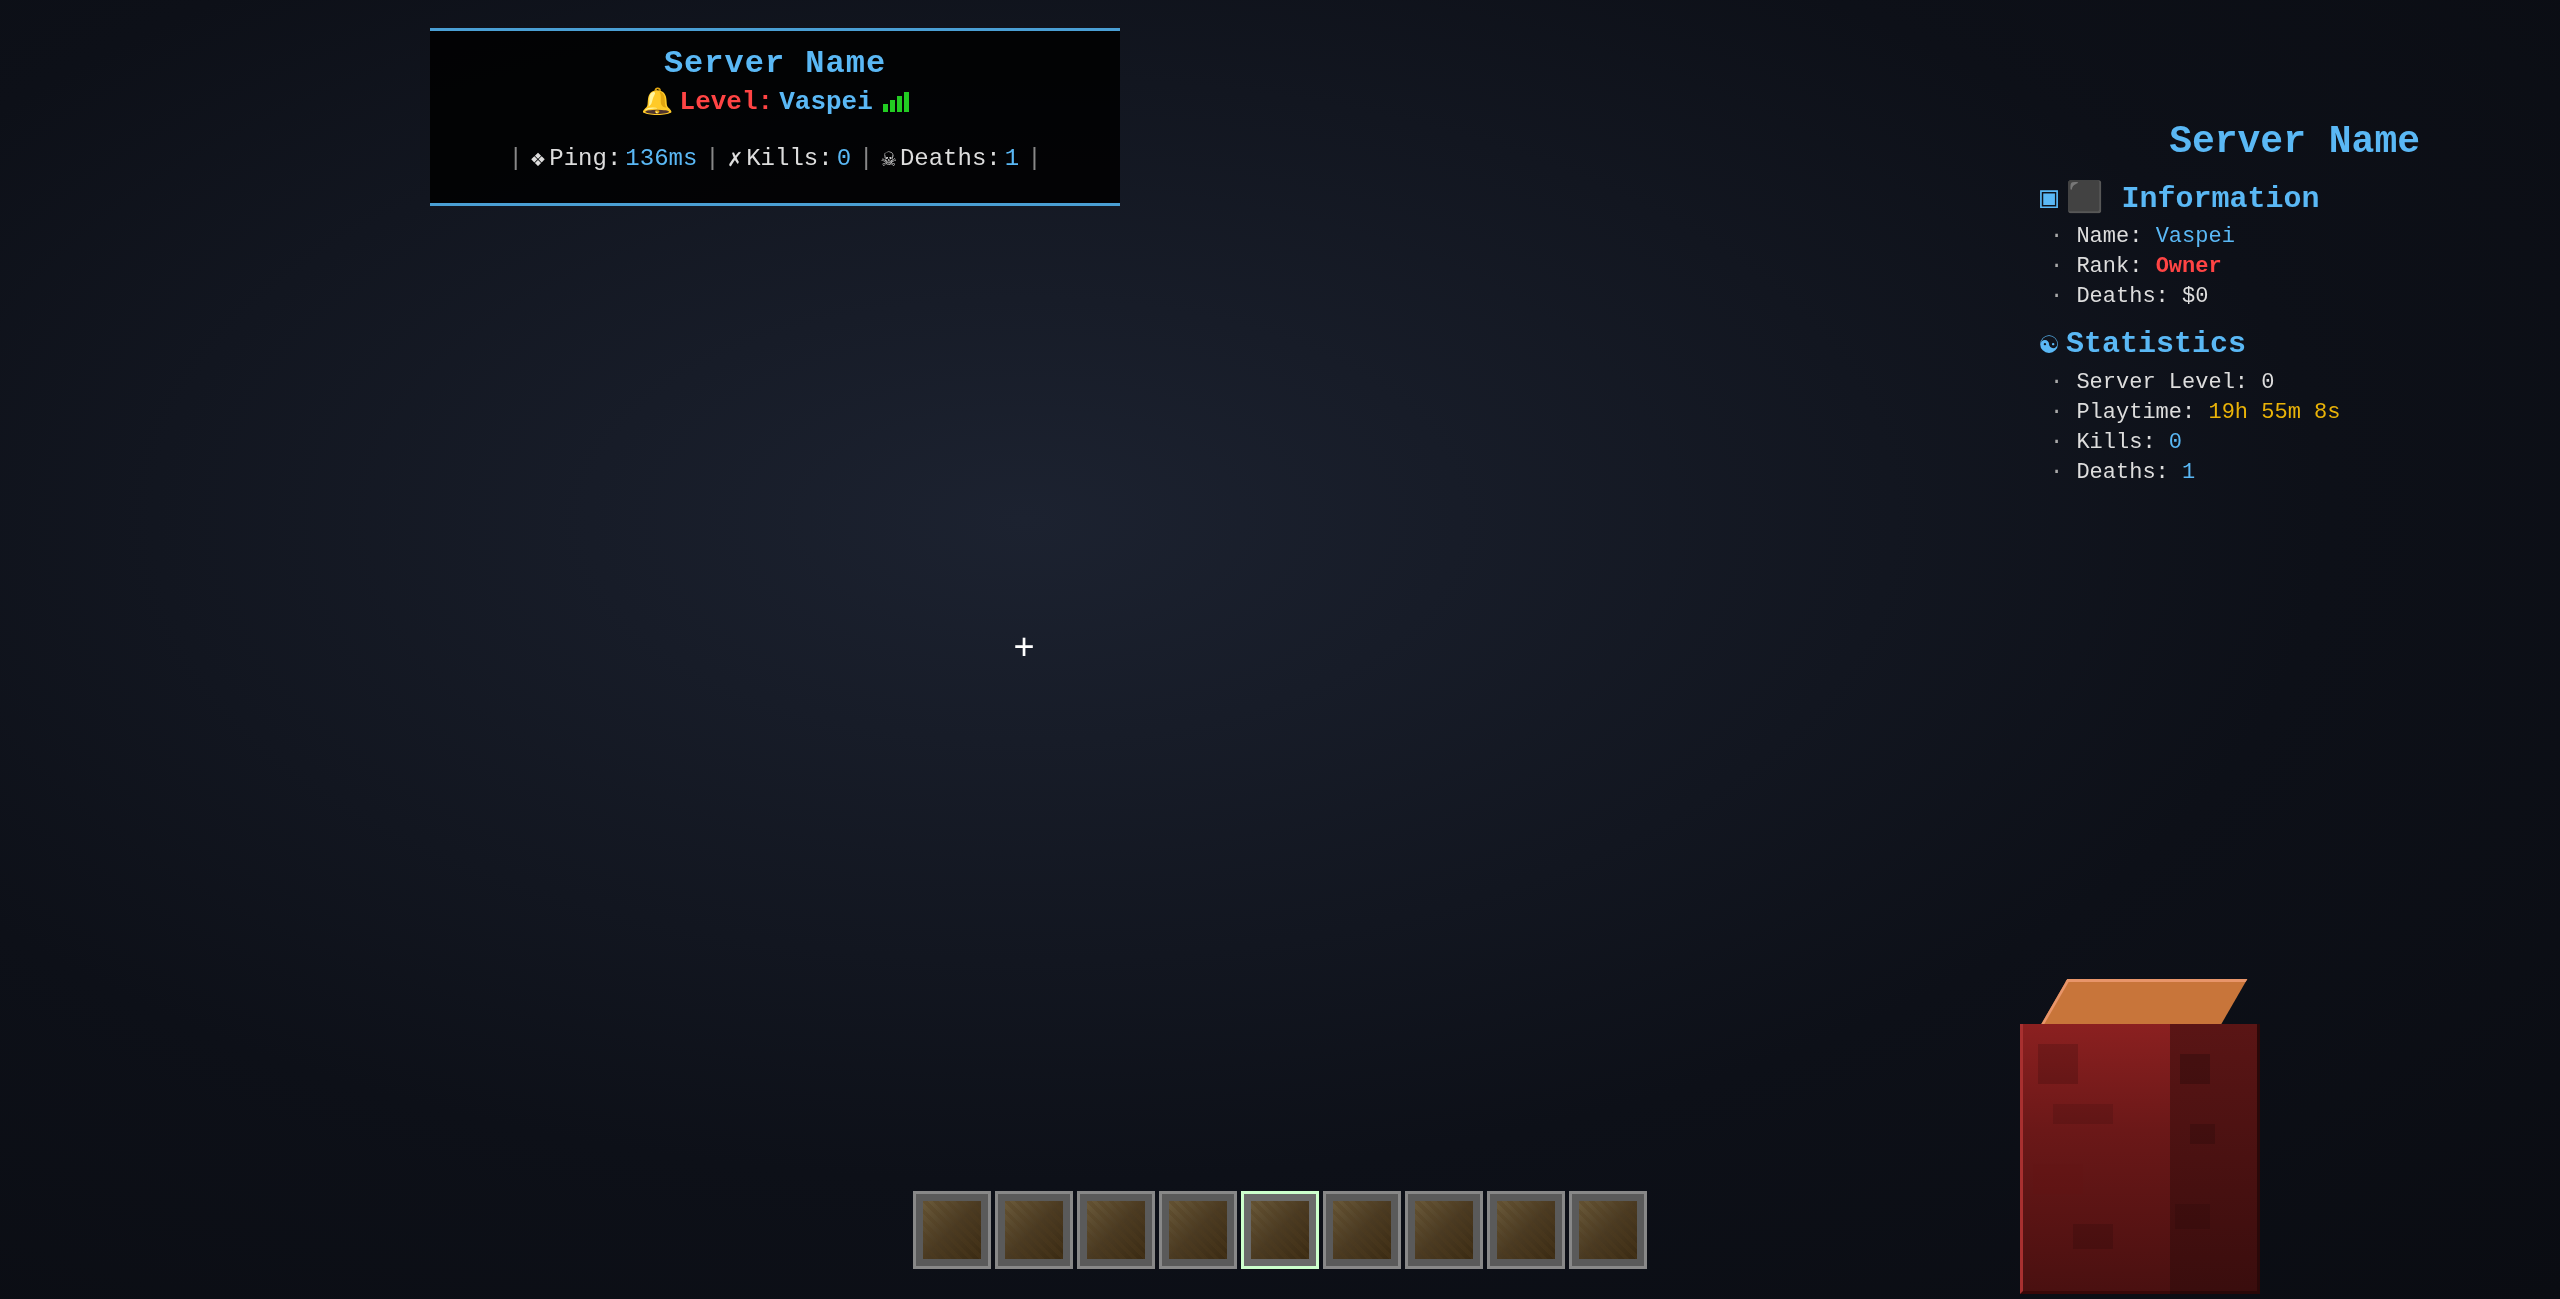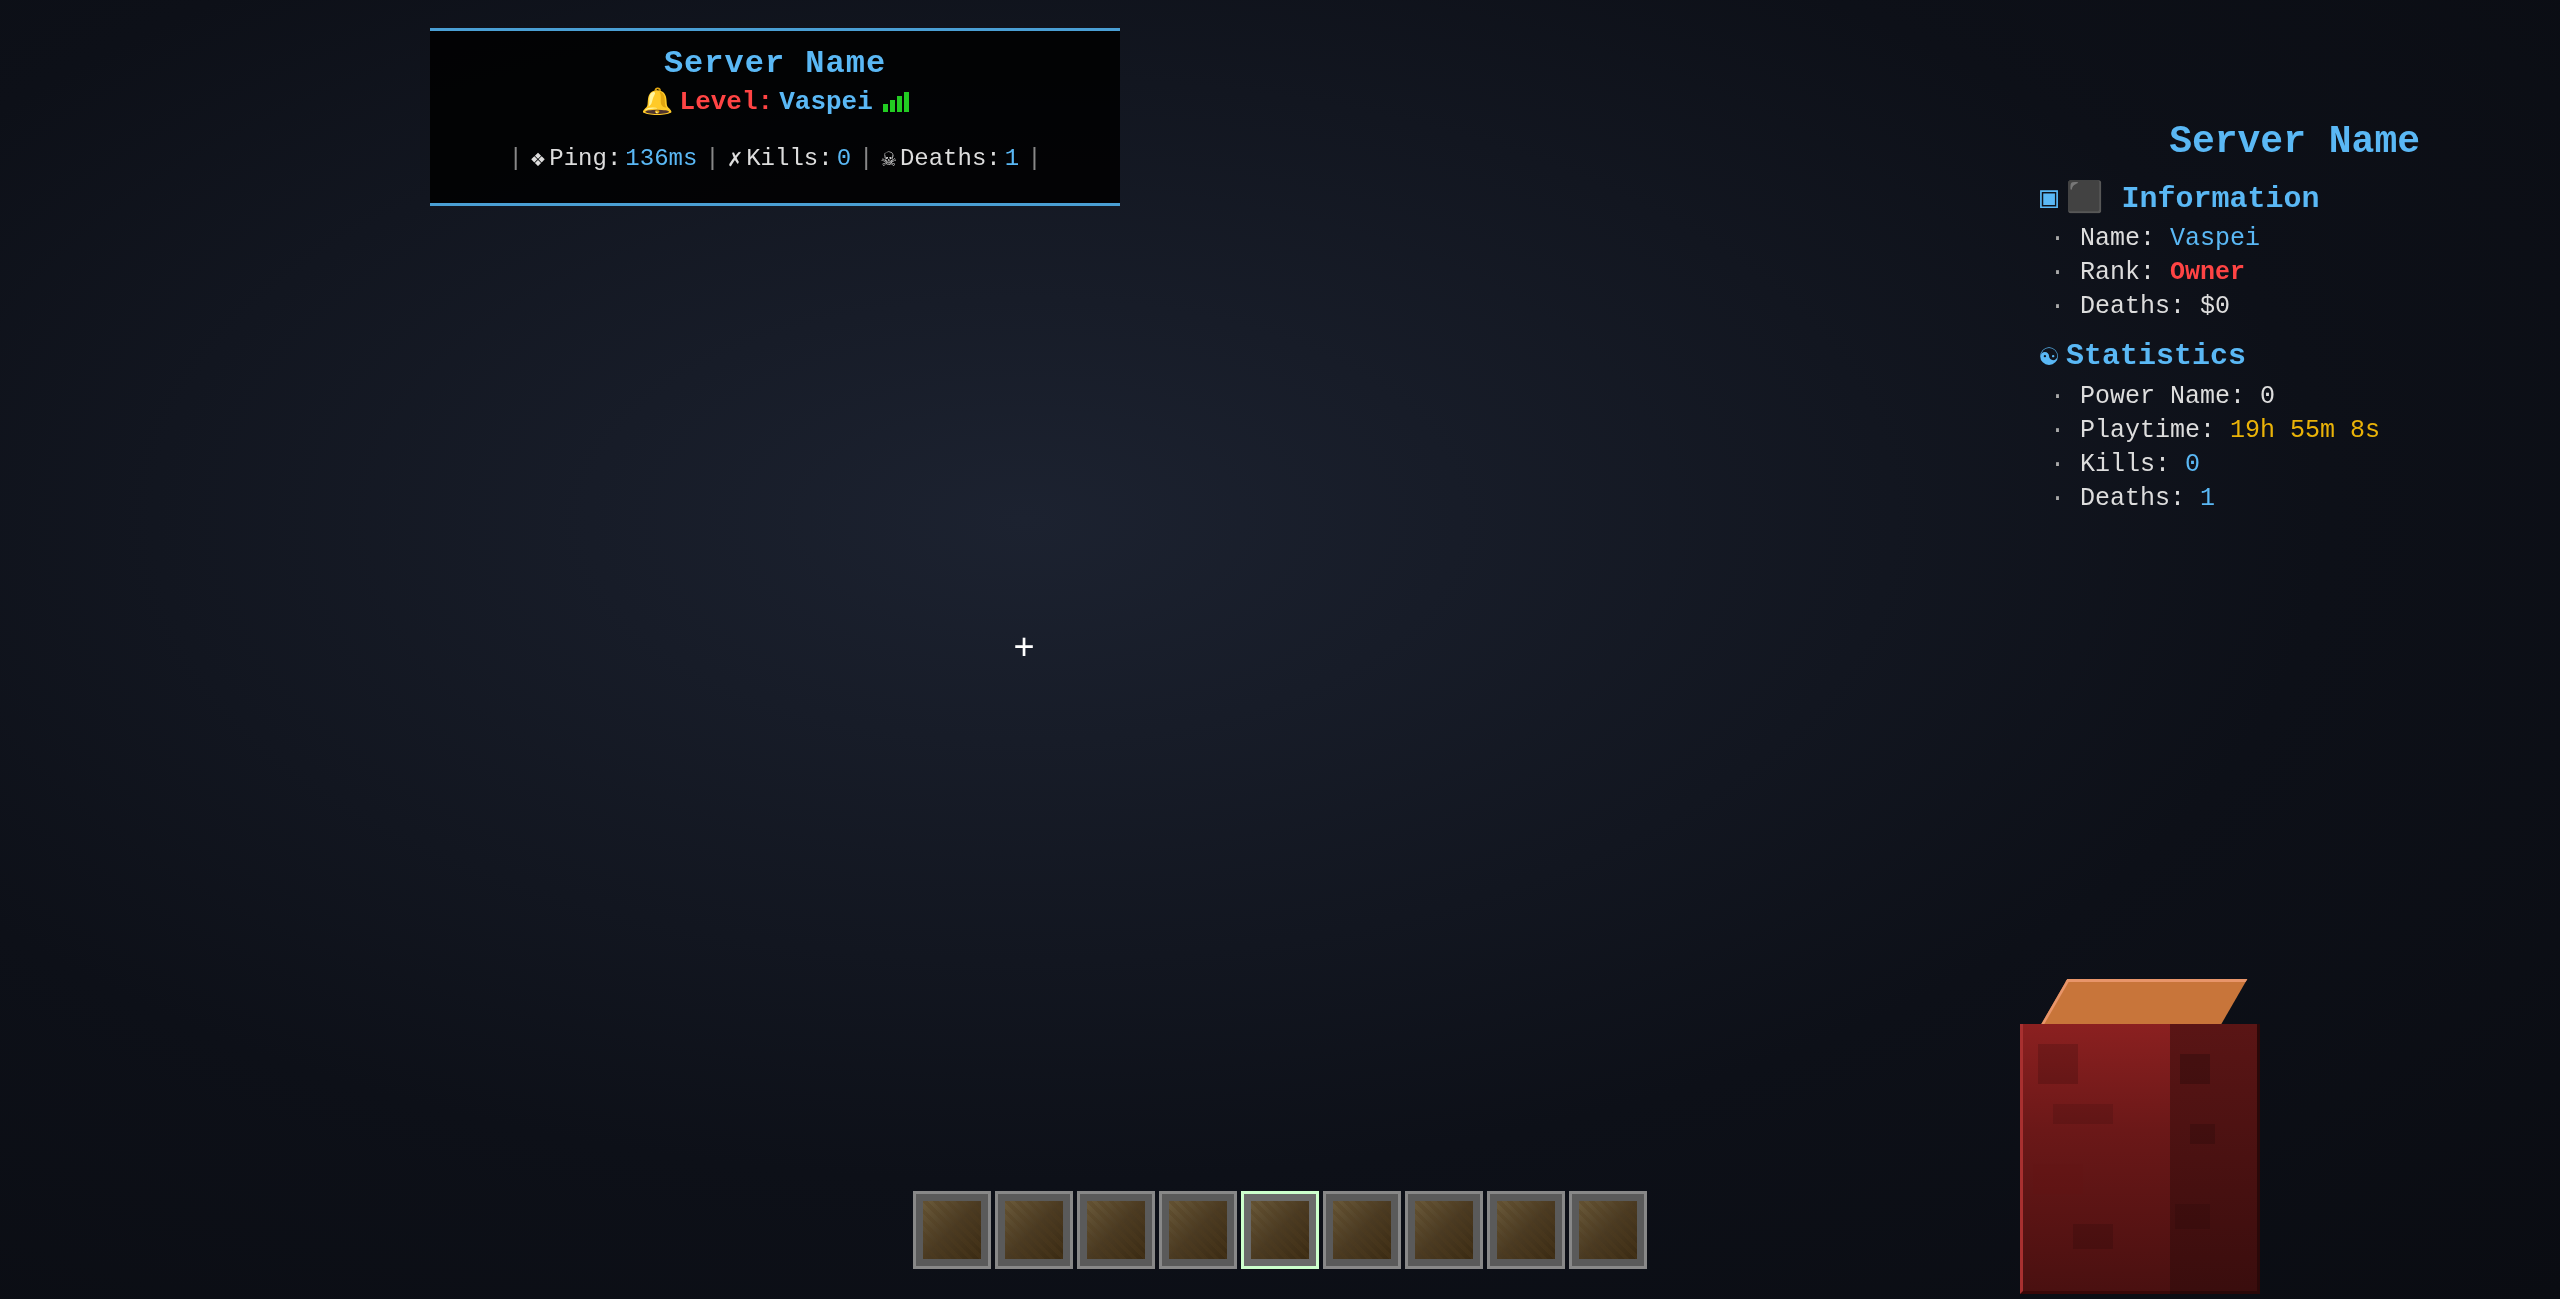--- a/index.html
+++ b/index.html
@@ -123,21 +123,21 @@
       color: #5ab8f5;
       font-size: 30px;
       font-weight: bold;
       margin-bottom: 8px;
       display: flex;
       align-items: center;
       gap: 8px;
     }
 
     .info-item {
-      font-size: 25px;
+      font-size: 22px;
       color: #dddddd;
       margin-bottom: 5px;
       padding-left: 10px;
     }
 
     .info-item::before {
       content: '· ';
       color: #aaaaaa;
     }
 
@@ -292,21 +292,21 @@
   <div class="info-item">
     <span>Deaths: </span><span class="info-balance-val">$0</span>
   </div>
 
   <div class="section-header section-gap">
     <span>☯</span>
     <span style="color:#5ab8f5;font-weight:bold;">Statistics</span>
   </div>
 
   <div class="info-item">
-    <span>Power Name: </span><span>0</span>
+    <span>Server Level: </span><span>0</span>
   </div>
   <div class="info-item">
     <span>Playtime: </span><span class="info-playtime-val">19h 55m 8s</span>
   </div>
   <div class="info-item">
     <span>Kills: </span><span class="info-kills-val">0</span>
   </div>
   <div class="info-item">
     <span>Deaths: </span><span class="info-deaths-val">1</span>
   </div>

